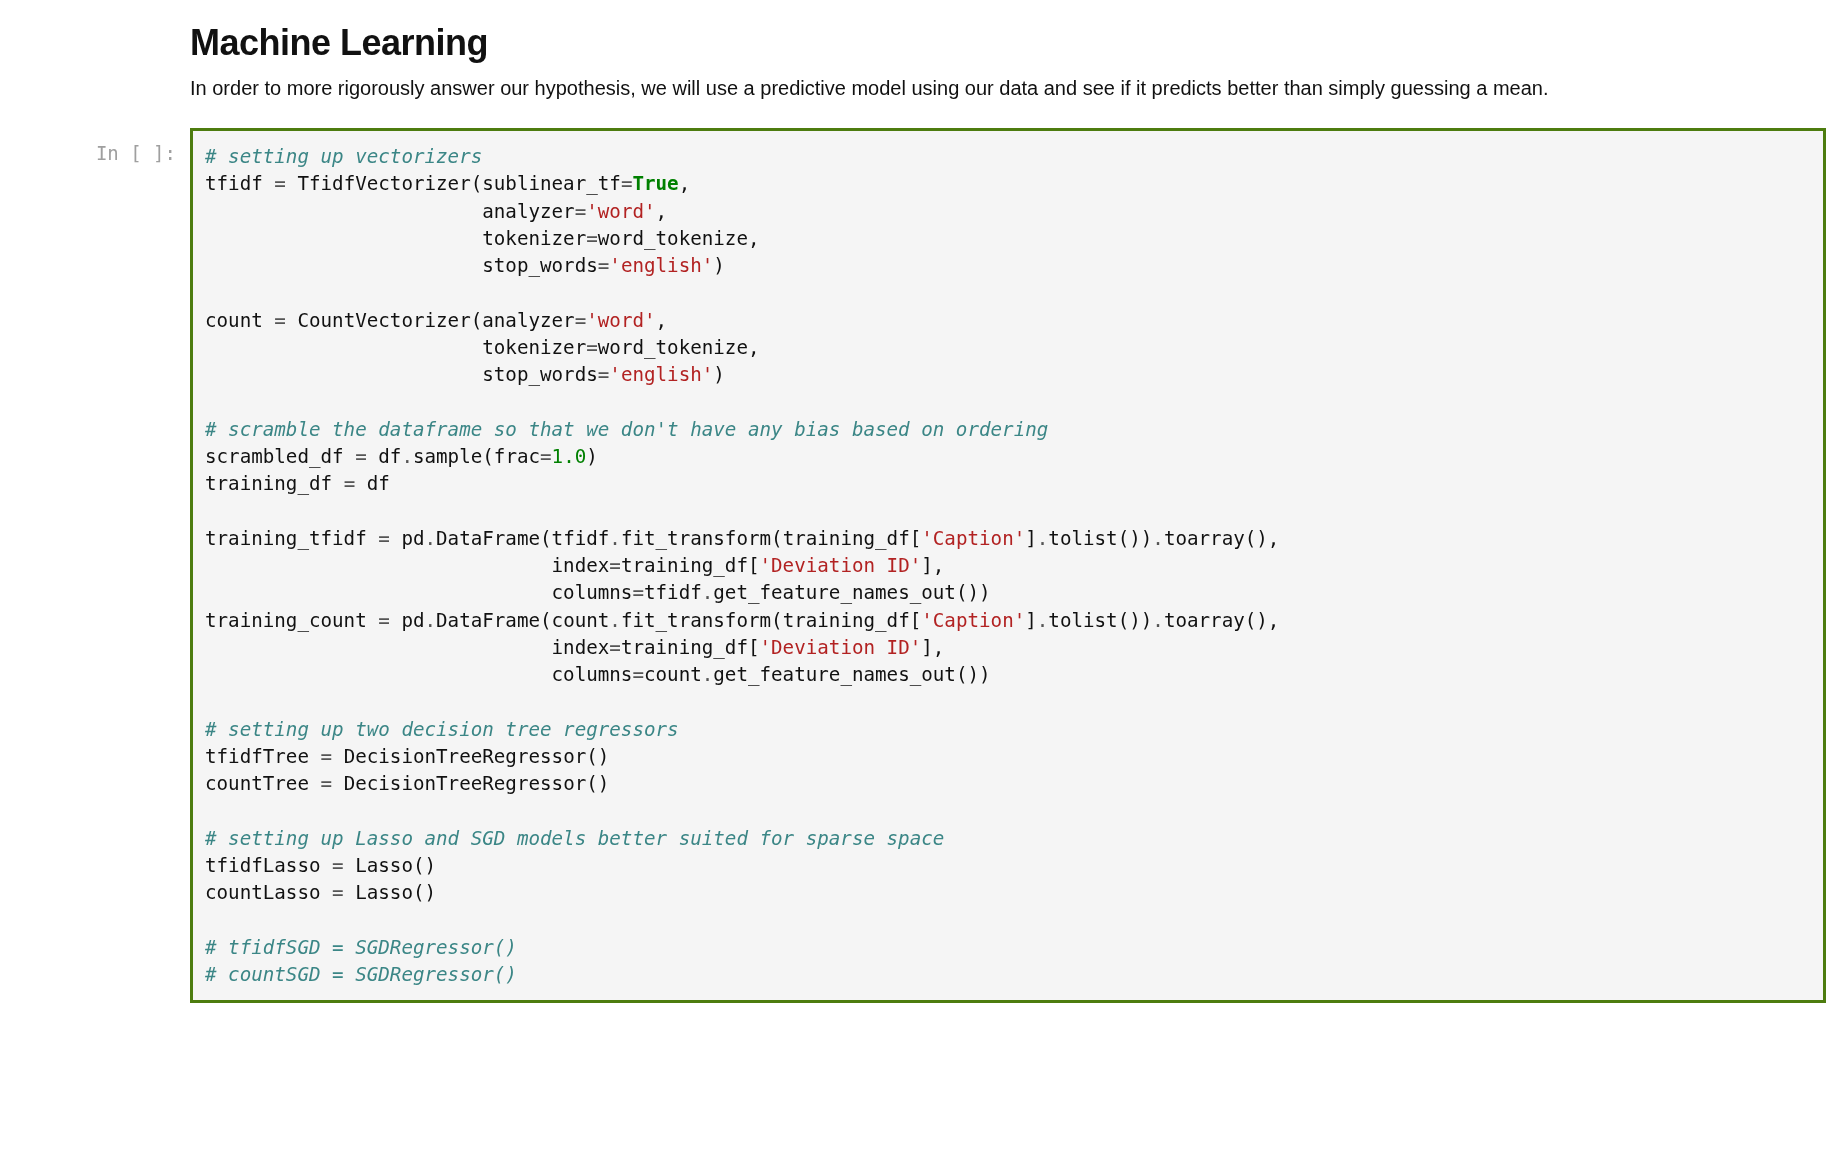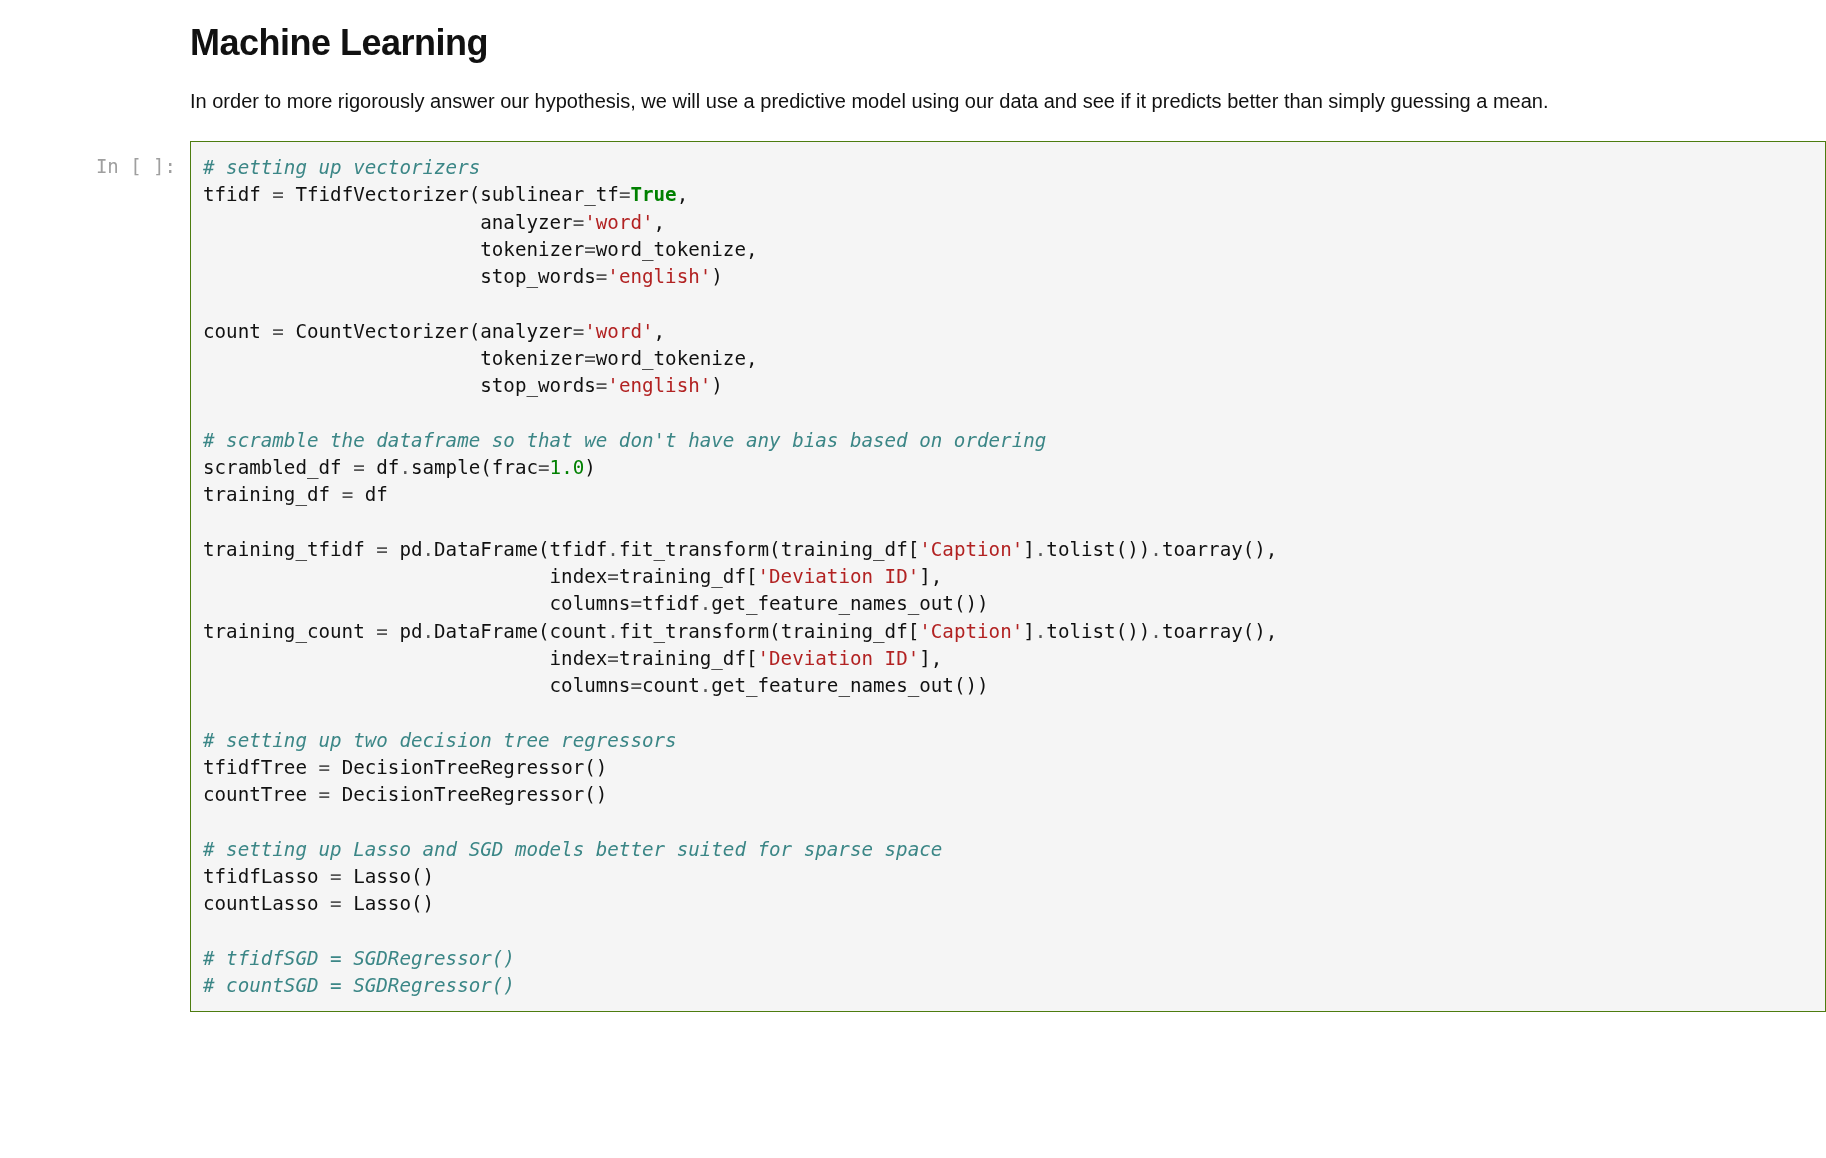--- a/index.html
+++ b/index.html
@@ -17,21 +17,21 @@
   .text-cell {
     margin-left: 190px;
     padding: 0 15px 24px 0;
     max-width: 1600px;
   }
   .heading {
     font-size: 36px;
     font-weight: 700;
     letter-spacing: -0.5px;
     color: #111;
-    margin-bottom: 22px;
+    margin-bottom: 9px;
     margin-top: 22px;
   }
   .paragraph {
     font-size: 20px;
     line-height: 1.55;
     color: #111;
   }
   .code-cell {
     display: flex;
     align-items: flex-start;
@@ -44,21 +44,21 @@
     padding-top: 14px;
     font-family: "SFMono-Regular", Menlo, Consolas, monospace;
     font-size: 19px;
     color: #9f9f9f;
     flex-shrink: 0;
     user-select: none;
   }
   .code-area {
     flex: 1;
     background: #f5f5f5;
-    border: 1px solid #4d7c0f;
+    border: 3px solid #4d7c0f;
     padding: 12px 12px 12px 12px;
     font-family: "SFMono-Regular", Menlo, Consolas, monospace;
     font-size: 19.2px;
     line-height: 1.42;
     white-space: pre;
     color: #111;
     overflow-x: auto;
   }
   .c  { color: #3b8686; font-style: italic; }
   .s  { color: #b22222; }

